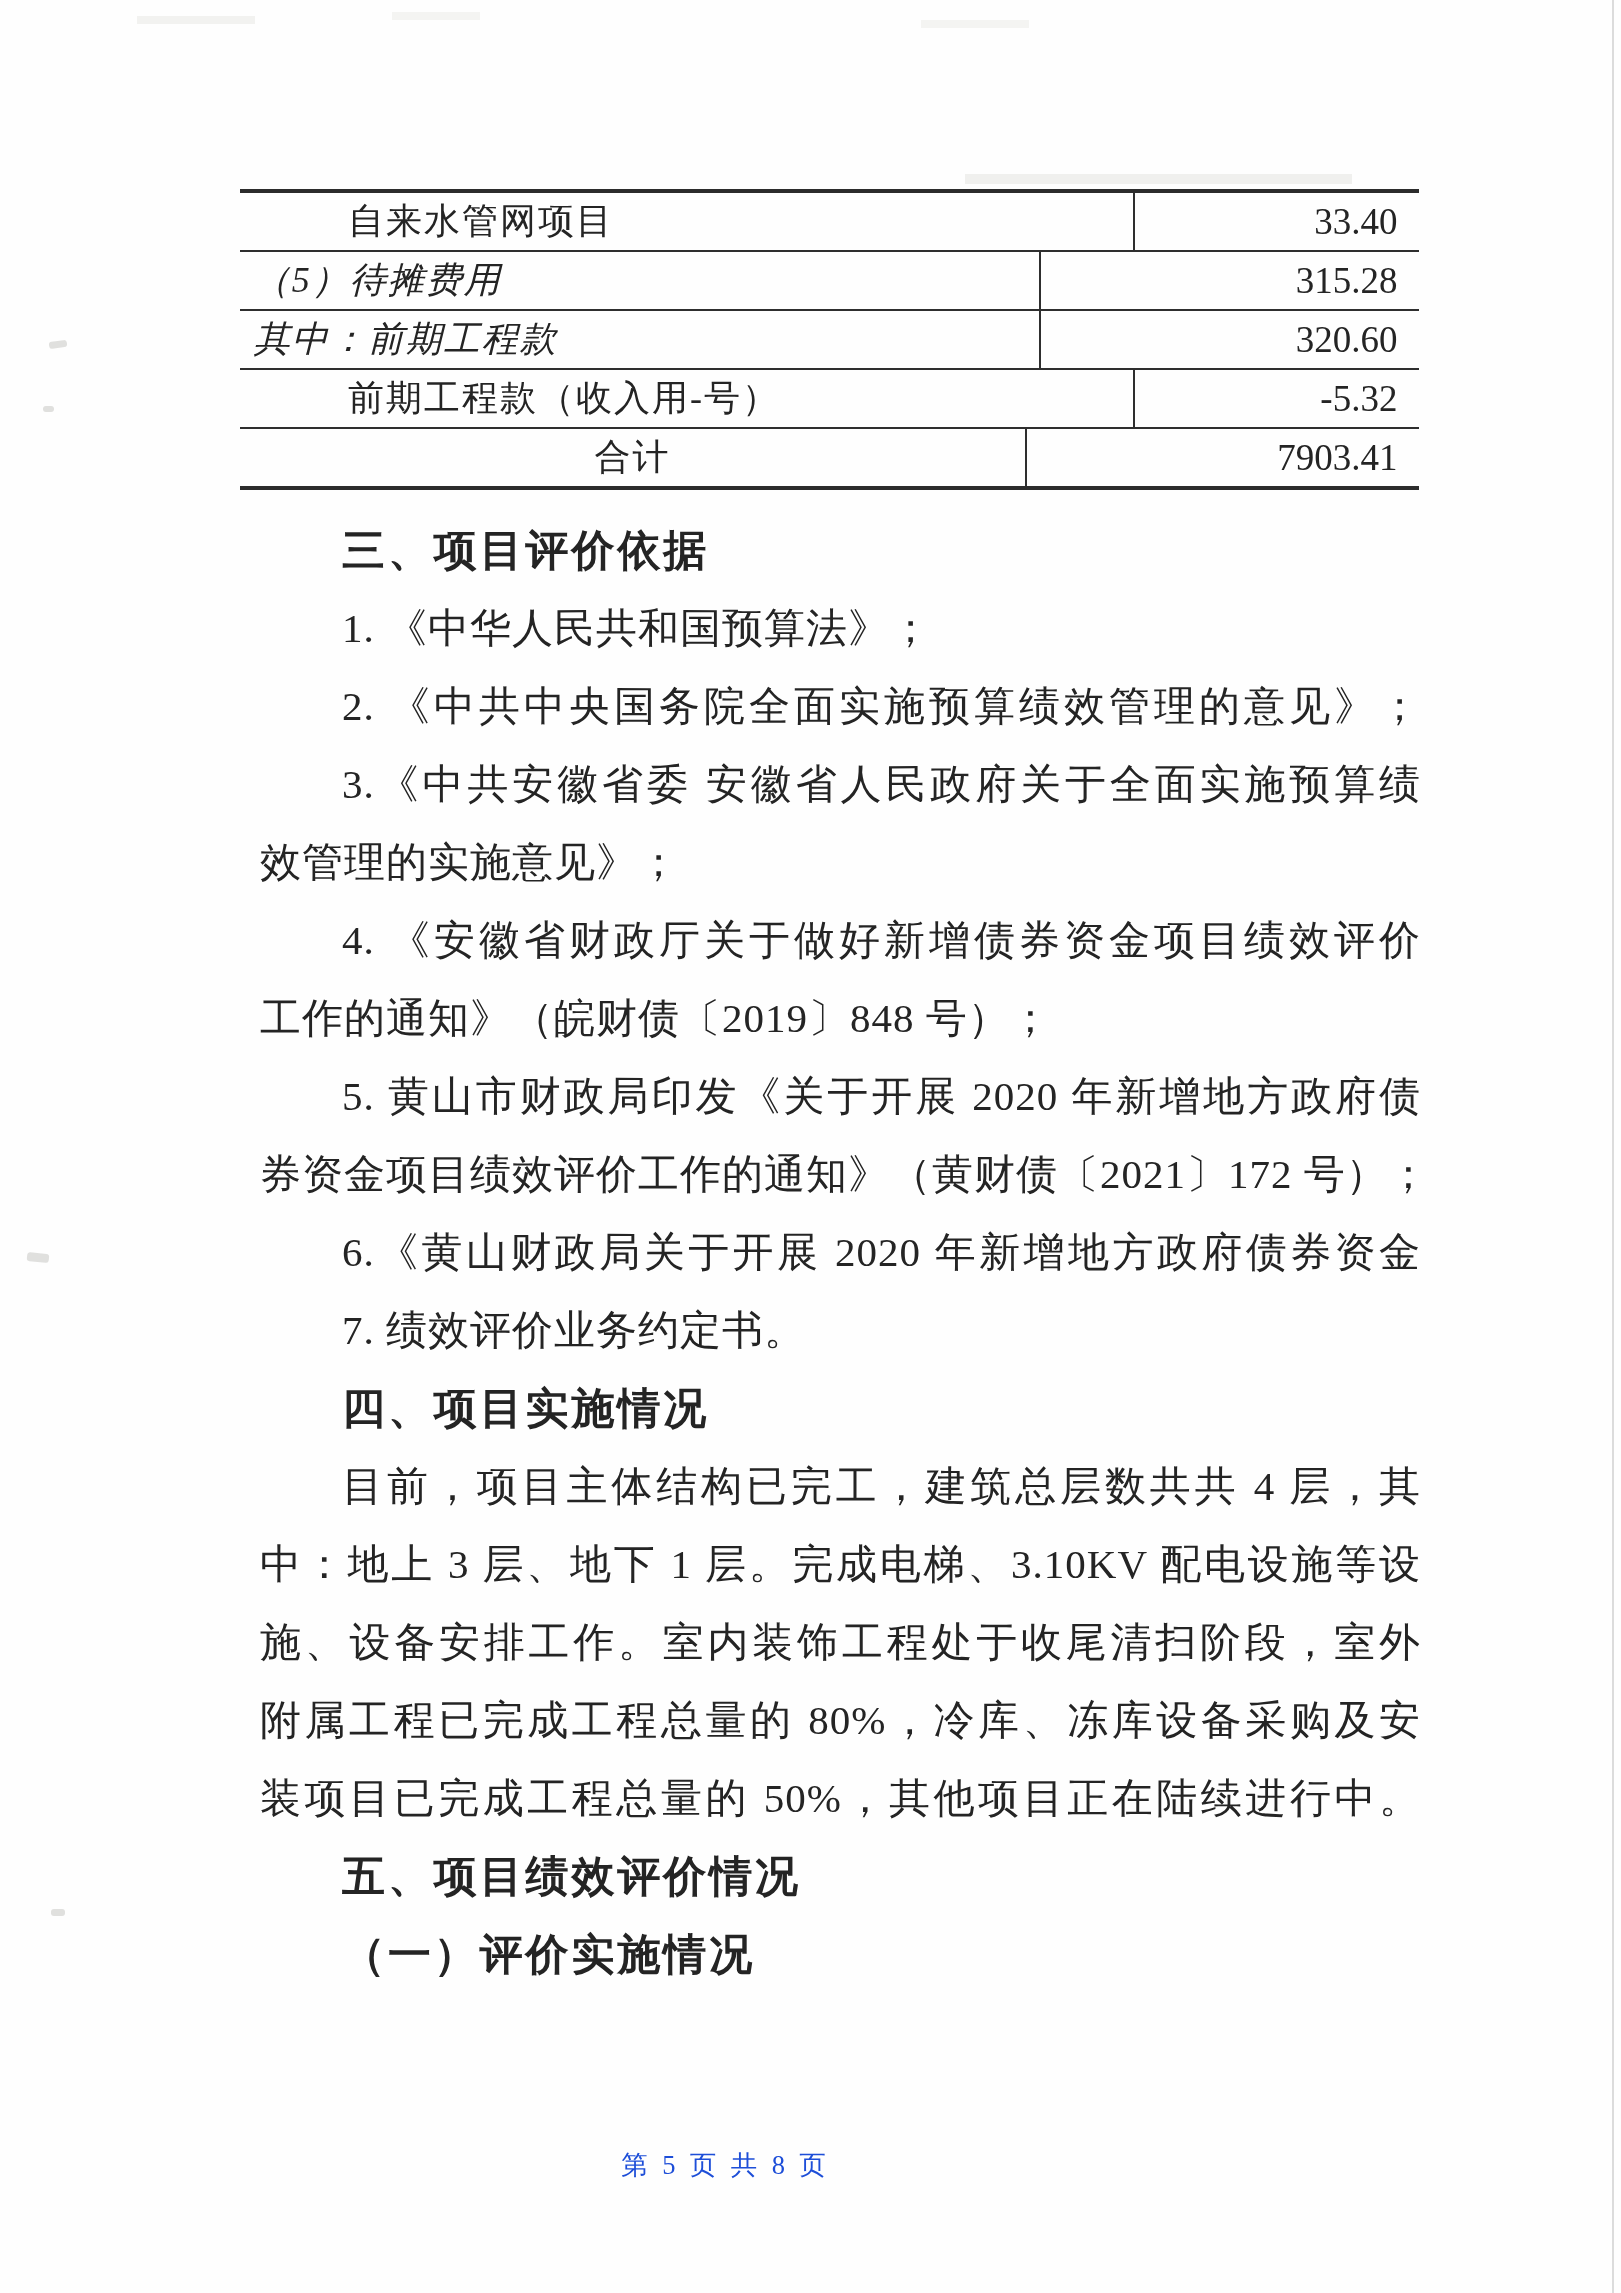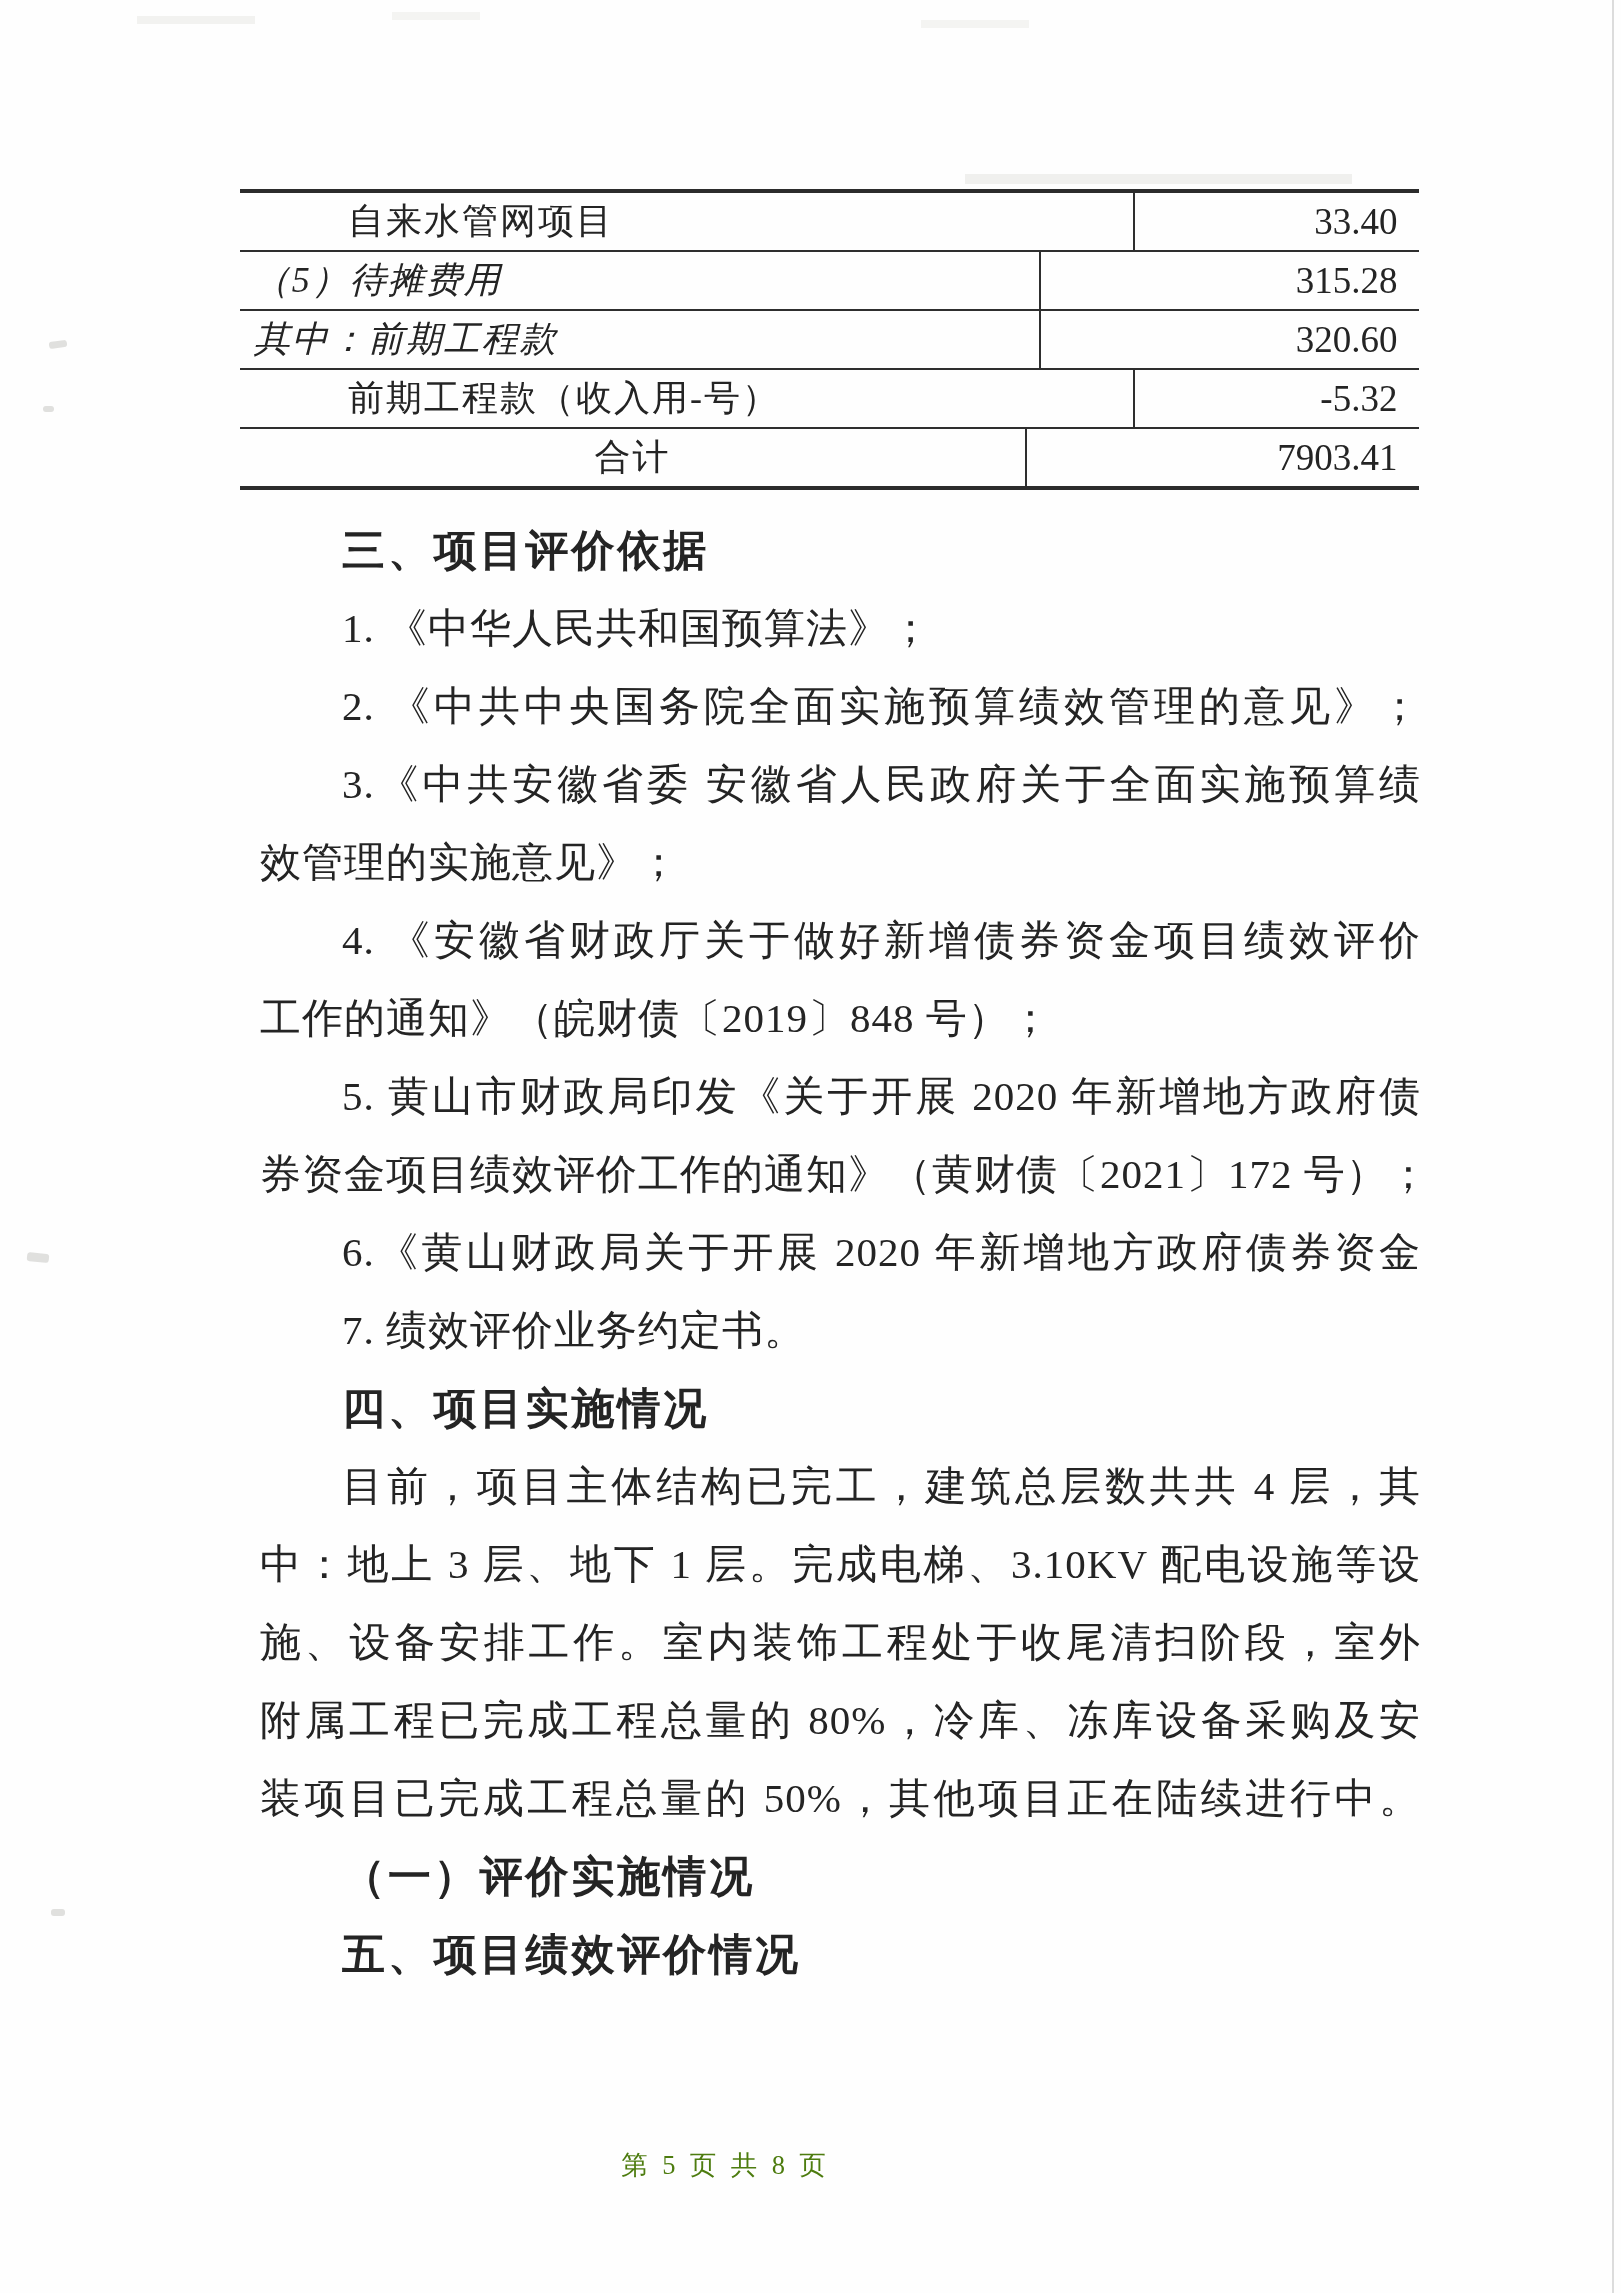--- a/index.html
+++ b/index.html
@@ -70,21 +70,21 @@
 
   
   .page-footer {
     position: absolute;
     left: 0; top: 2140px;
     width: 1451px;
     height: 51px; line-height: 51px;
     text-align: center;
     font-size: 26.5px;
     letter-spacing: 3.9px;
-    color: #4d7c0f;
+    color: #1d4ed8;
   }
 
   
   .edge-line {
     position: absolute;
     right: 6.9px; top: 0;
     width: 2px; height: 2294px;
     background: #dcdcdc;
   }
   .noise { position: absolute; background: #d8d8d6; border-radius: 2.9px; opacity: 0.8; }
@@ -145,18 +145,18 @@
   <div class="line indent stretch">5. 黄山市财政局印发《关于开展 2020 年新增地方政府债</div>
   <div class="line stretch">券资金项目绩效评价工作的通知》（黄财债〔2021〕172 号）；</div>
   <div class="line indent stretch">6.《黄山财政局关于开展 2020 年新增地方政府债券资金</div>
   <div class="line indent">7. 绩效评价业务约定书。</div>
   <div class="line h indent">四、项目实施情况</div>
   <div class="line indent stretch">目前，项目主体结构已完工，建筑总层数共共 4 层，其</div>
   <div class="line stretch">中：地上 3 层、地下 1 层。完成电梯、3.10KV 配电设施等设</div>
   <div class="line stretch">施、设备安排工作。室内装饰工程处于收尾清扫阶段，室外</div>
   <div class="line stretch">附属工程已完成工程总量的 80%，冷库、冻库设备采购及安</div>
   <div class="line stretch">装项目已完成工程总量的 50%，其他项目正在陆续进行中。</div>
+  <div class="line h indent">五、项目绩效评价情况</div>
   <div class="line h indent">（一）评价实施情况</div>
-  <div class="line h indent">五、项目绩效评价情况</div>
 </div>
 
 <div class="page-footer">第 5 页 共 8 页</div>
 
 
 </body></html>

